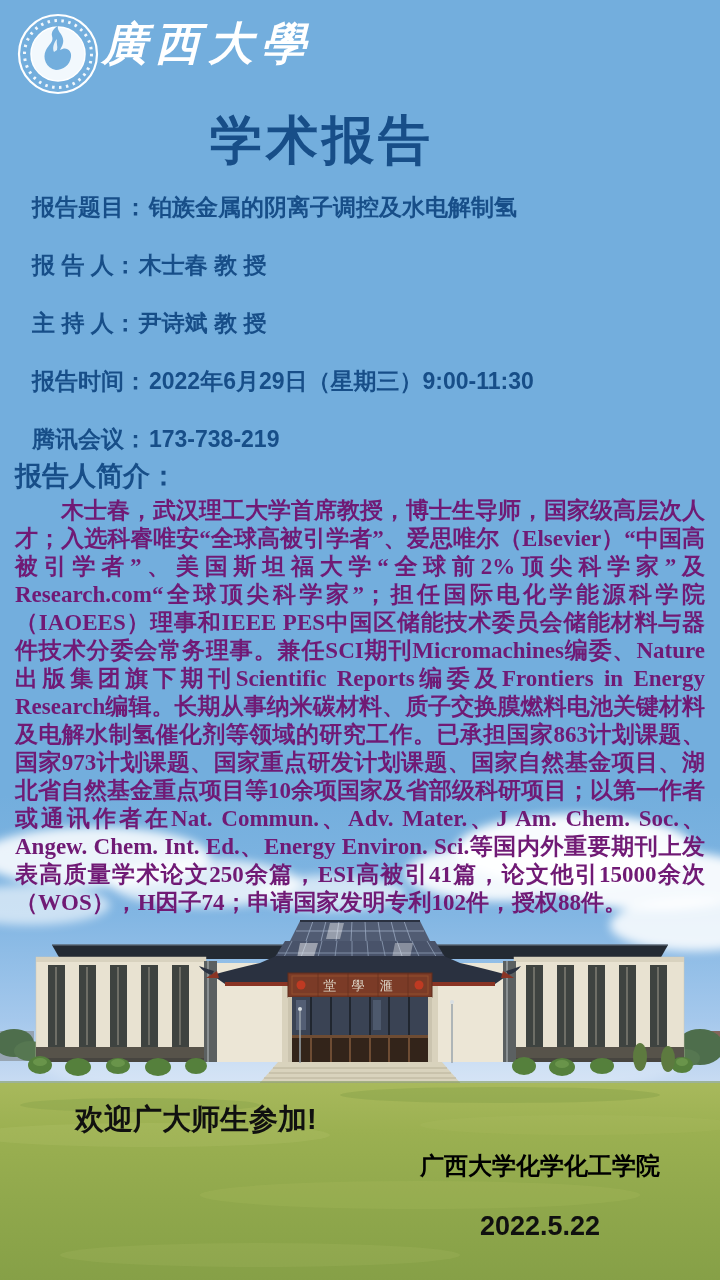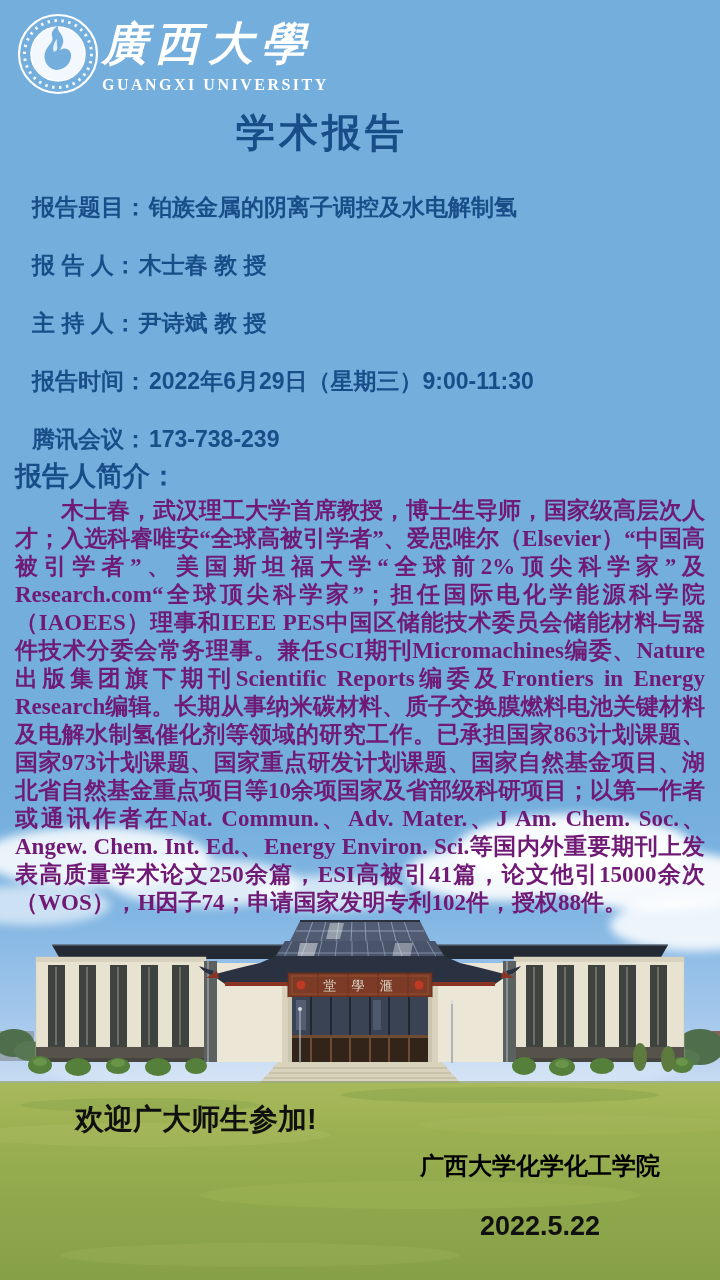--- a/index.html
+++ b/index.html
@@ -21,21 +21,21 @@
     white-space:nowrap;
   }
   .uni-en{
     position:absolute;left:102px;top:76px;color:#ffffff;
     font-family:"Liberation Serif","DejaVu Serif",serif;
     font-weight:700;font-size:16px;letter-spacing:2.5px;white-space:nowrap;
   }
   
   .title{
     position:absolute;left:0;top:106px;width:644px;text-align:center;
-    color:#174e88;font-size:39px;font-weight:800;letter-spacing:4px;
+    color:#174e88;font-size:52px;font-weight:800;letter-spacing:4px;
   }
   
   .details{
     position:absolute;left:32px;top:192px;display:flex;flex-direction:column;gap:27px;
   }
   .detail-row{color:#174e88;font-size:23px;font-weight:700;white-space:nowrap;}
   .d-value{margin-left:2px;}
   
   .bio-heading{
     position:absolute;left:15px;top:458px;color:#174e88;
@@ -298,40 +298,39 @@
 
   <div class="header">
     <svg class="seal" viewBox="0 0 84 84" xmlns="http://www.w3.org/2000/svg">
       <circle cx="42" cy="42" r="39" fill="none" stroke="#ffffff" stroke-width="2.2"></circle>
       <circle cx="42" cy="42" r="33.5" fill="none" stroke="#ffffff" stroke-width="3" stroke-dasharray="2.5 4.5" opacity="0.9"></circle>
       <circle cx="42" cy="42" r="27" fill="#f2f8fd" stroke="#ffffff" stroke-width="1.5"></circle>
       <path fill="#73aedd" d="M40,58 C30,56 26,46 30,38 C33,32 38,30 36,24 C35,20 38,16 42,14 C41,18 44,20 46,24 C49,30 46,34 44,38 C50,34 56,38 55,45 C54,53 47,58 40,58 Z"></path>
       <path fill="#f2f8fd" d="M38,40 C36,36 38,30 41,27 C40,31 42,34 41,38 Z" opacity="0.9"></path>
     </svg>
     <div class="uni-cn">廣西大學</div>
-    <div class="uni-en">GUANGXI UNIVERSITY</div>
   </div>
 
   <h1 class="title" style="margin:0;">学术报告</h1>
 
   <div class="details">
     <div class="detail-row">
       <span class="d-label">报告题目：</span><span class="d-value">铂族金属的阴离子调控及水电解制氢</span>
     </div>
     <div class="detail-row">
       <span class="d-label">报 告 人：</span><span class="d-value">木士春 教 授</span>
     </div>
     <div class="detail-row">
       <span class="d-label">主 持 人：</span><span class="d-value">尹诗斌 教 授</span>
     </div>
     <div class="detail-row">
       <span class="d-label">报告时间：</span><span class="d-value">2022年6月29日（星期三）9:00-11:30</span>
     </div>
     <div class="detail-row">
-      <span class="d-label">腾讯会议：</span><span class="d-value">173-738-239</span>
+      <span class="d-label">腾讯会议：</span><span class="d-value">173-738-219</span>
     </div>
   </div>
 
   <div class="bio-heading">报告人简介：</div>
   <p class="bio-text">木士春，武汉理工大学首席教授，博士生导师，国家级高层次人才；入选科睿唯安“全球高被引学者”、爱思唯尔（Elsevier）“中国高被引学者”、美国斯坦福大学“全球前2%顶尖科学家”及Research.com“全球顶尖科学家”；担任国际电化学能源科学院（IAOEES）理事和IEEE PES中国区储能技术委员会储能材料与器件技术分委会常务理事。兼任SCI期刊Micromachines编委、Nature出版集团旗下期刊Scientific Reports编委及Frontiers in Energy Research编辑。长期从事纳米碳材料、质子交换膜燃料电池关键材料及电解水制氢催化剂等领域的研究工作。已承担国家863计划课题、国家973计划课题、国家重点研发计划课题、国家自然基金项目、湖北省自然基金重点项目等10余项国家及省部级科研项目；以第一作者或通讯作者在Nat. Commun.、Adv. Mater.、J Am. Chem. Soc.、Angew. Chem. Int. Ed.、Energy Environ. Sci.等国内外重要期刊上发表高质量学术论文250余篇，ESI高被引41篇，论文他引15000余次（WOS），H因子74；申请国家发明专利102件，授权88件。</p>
 
   <div class="welcome">欢迎广大师生参加!</div>
   <div class="footer-block">
     <div class="org-line org-1">广西大学化学化工学院</div>
     <div class="date-line">2022.5.22</div>

